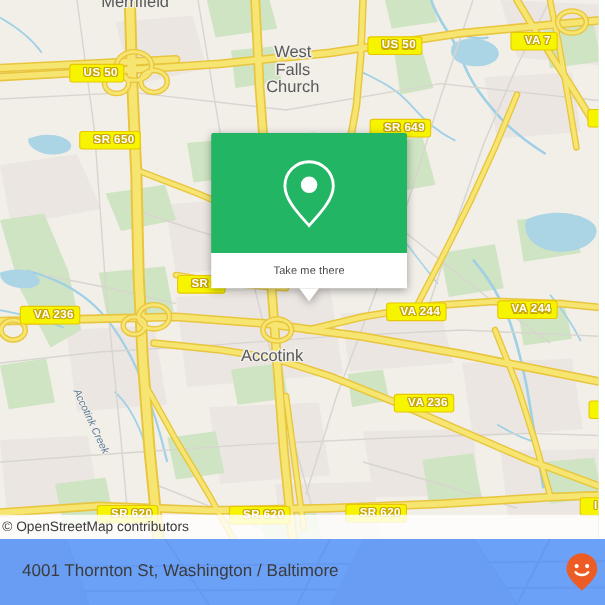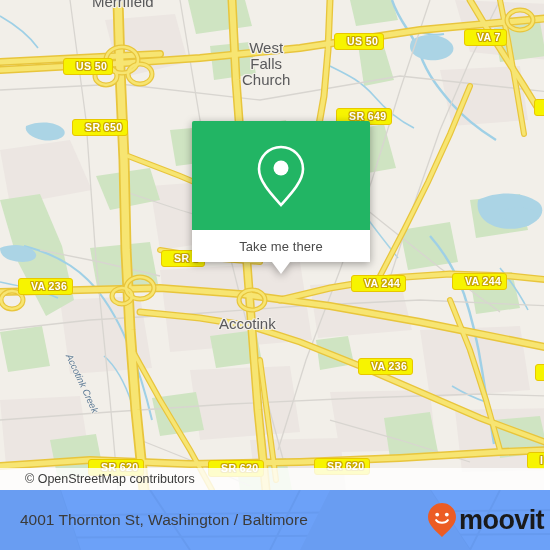--- a/index.html
+++ b/index.html
@@ -64,21 +64,21 @@
   }
 
   
   .attribution{
     position:absolute;left:0;bottom:0;width:550px;
     background:rgba(255,255,255,0.80);
     color:#3b3b3b;
     font-size:12.5px;
     line-height:22px;
     height:22px;
-    padding-left:25px;
+    padding-left:2px;
     box-sizing:border-box;
     white-space:nowrap;
   }
 
   
   .popup{
     position:absolute;left:192px;top:121px;width:178px;
     filter:drop-shadow(0 2px 4px rgba(0,0,0,0.35));
   }
   .popup-header{
@@ -87,21 +87,21 @@
     border-radius:2px 2px 0 0;
     display:flex;align-items:center;justify-content:center;
   }
   .popup-body{
     height:32px;
     background:#ffffff;
     display:flex;align-items:center;justify-content:center;
   }
   .popup-label{
     color:#4a4a4a;
-    font-size:13px;
+    font-size:10px;
     letter-spacing:0.1px;
     white-space:nowrap;
   }
   .popup-tail{
     position:absolute;left:50%;top:141px;
     width:0;height:0;margin-left:-9px;
     border-left:9px solid transparent;
     border-right:9px solid transparent;
     border-top:12px solid #ffffff;
   }
@@ -362,16 +362,15 @@
 
     <div class="footer-address">4001 Thornton St, Washington / Baltimore</div>
 
     <div class="footer-logo">
       <svg width="30" height="36" viewBox="0 0 30 36">
         <path d="M15 1 C7.3 1 1 7.3 1 15 C1 23 9 29 15 35 C21 29 29 23 29 15 C29 7.3 22.7 1 15 1 Z" fill="#ec5c24"></path>
         <circle cx="10.2" cy="12.6" r="1.9" fill="#ffffff"></circle>
         <circle cx="19.8" cy="12.6" r="1.9" fill="#ffffff"></circle>
         <path d="M9.2 18.2 C11.4 21.6 18.6 21.6 20.8 18.2" fill="none" stroke="#ffffff" stroke-width="2.1" stroke-linecap="round"></path>
       </svg>
-      <span class="logo-word">moovit</span>
     </div>
   </div>
 </div>
 
 </body></html>

